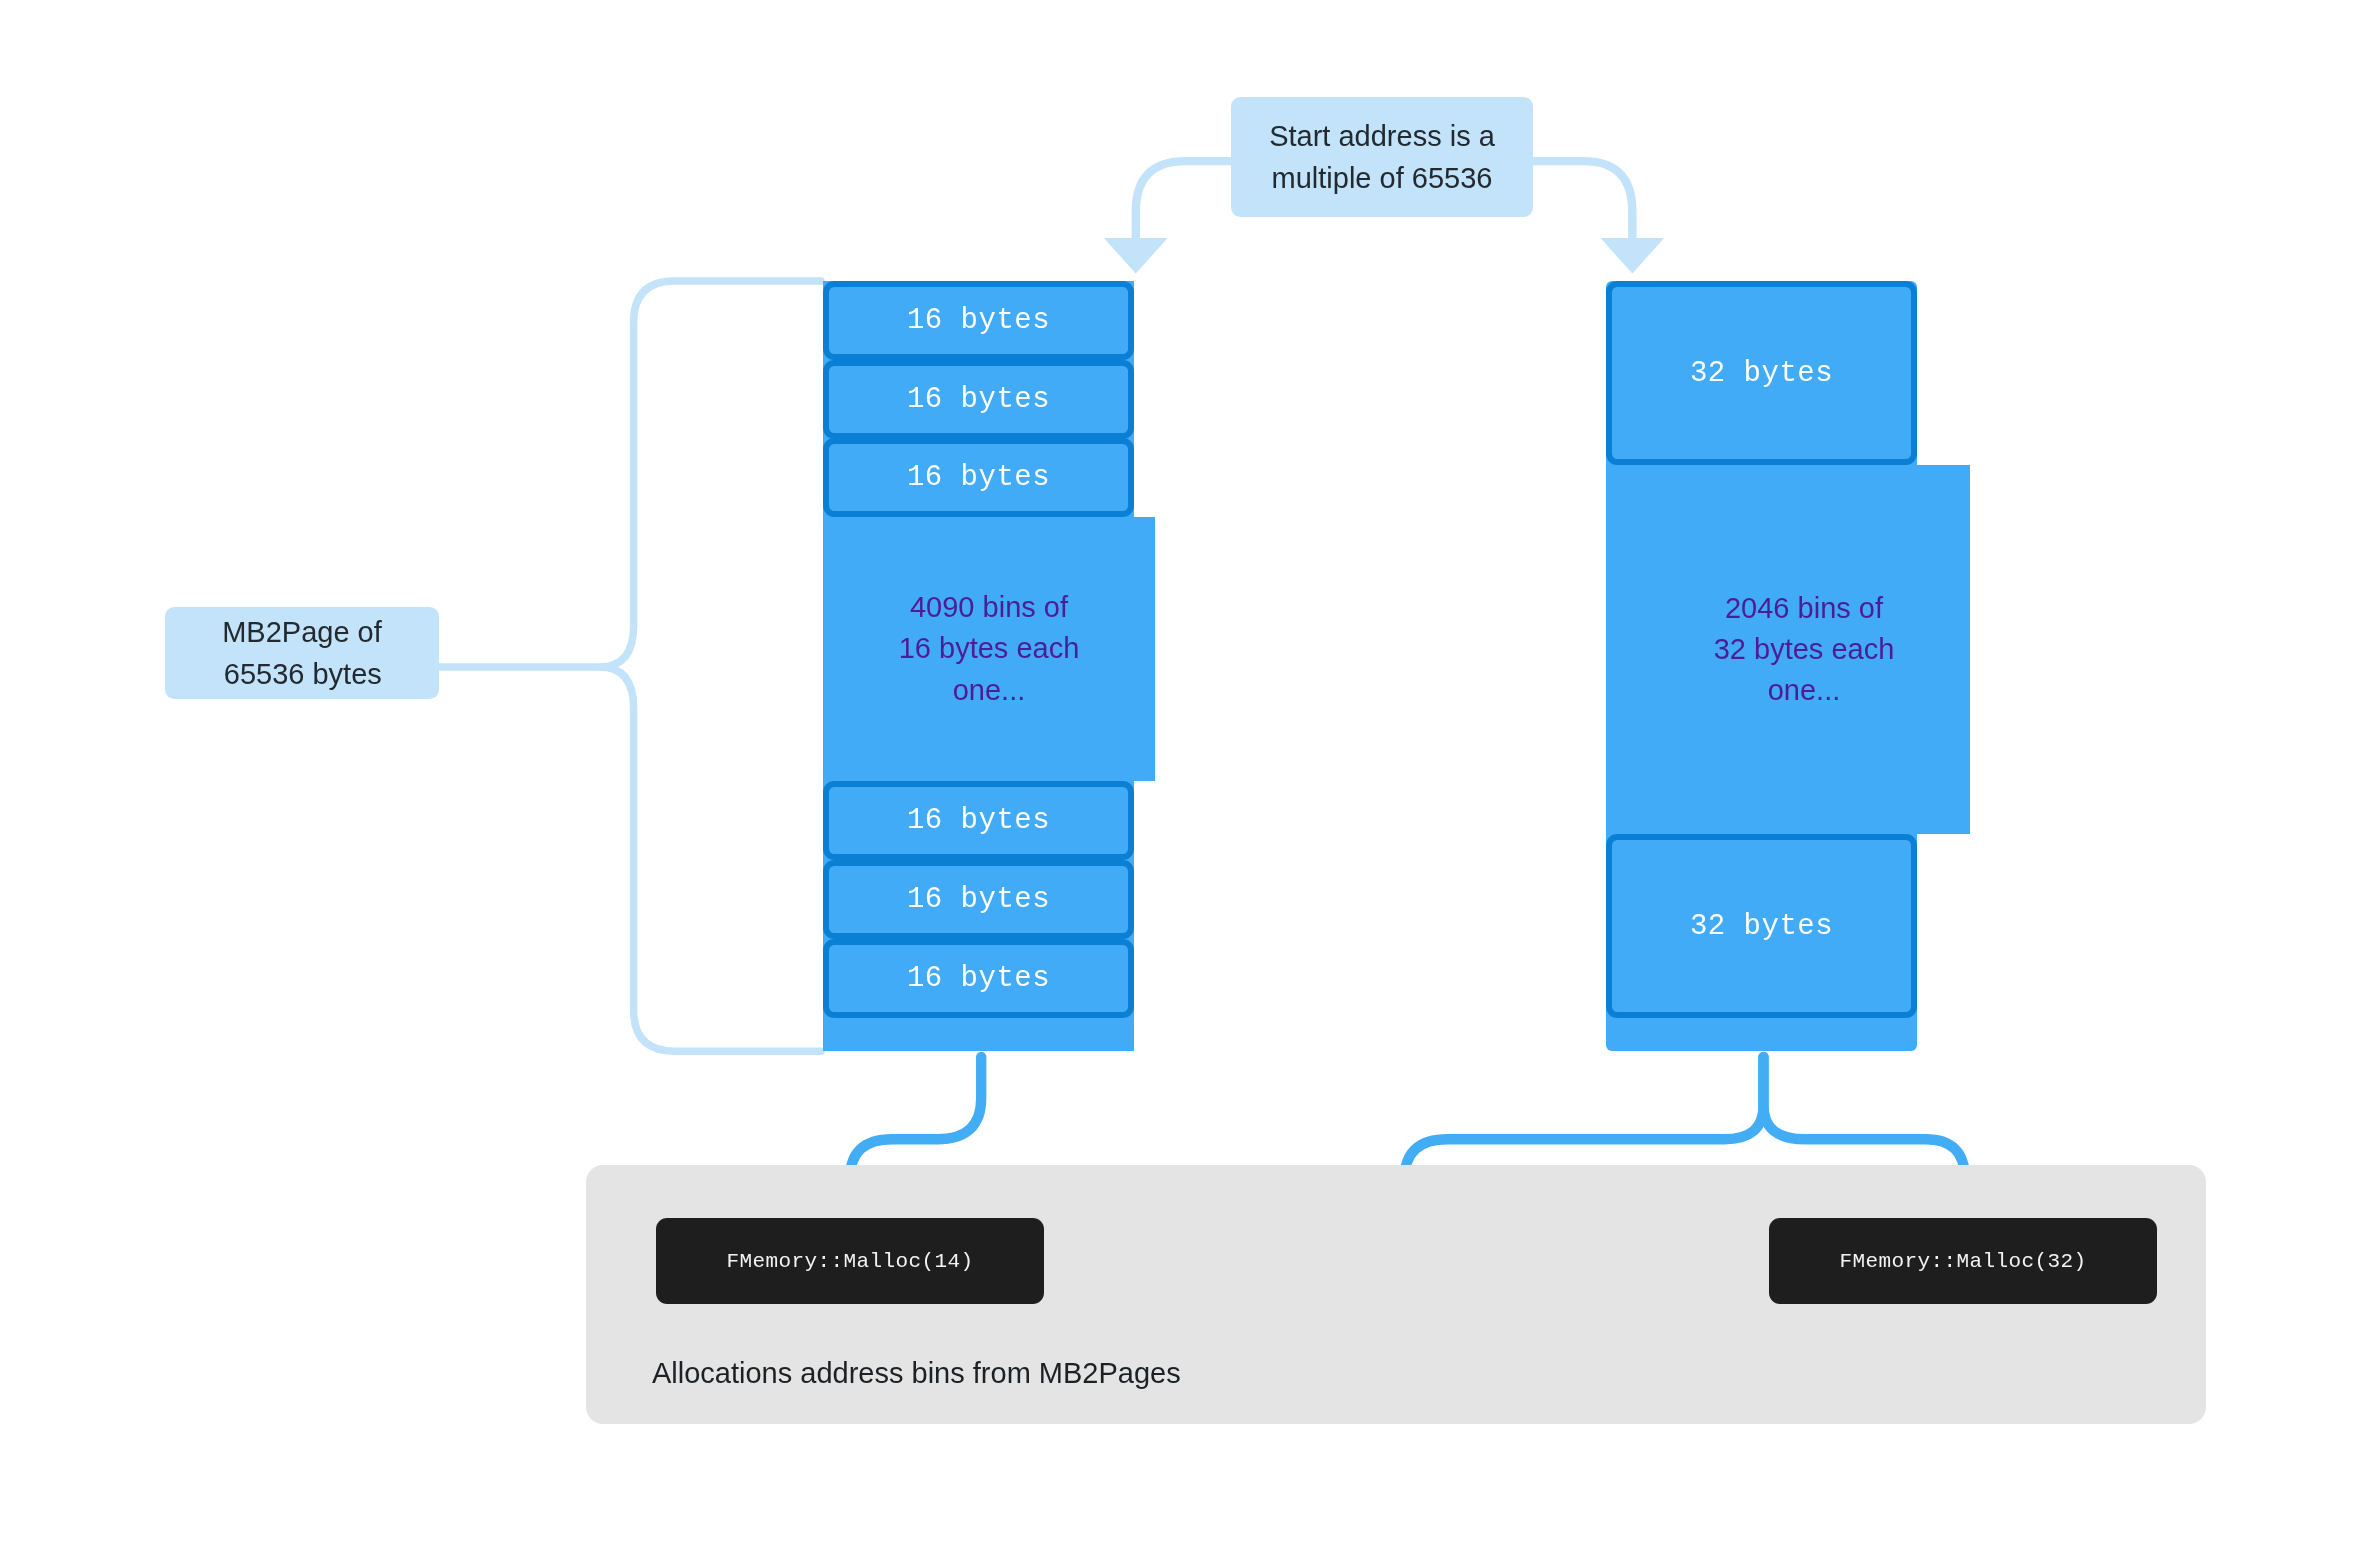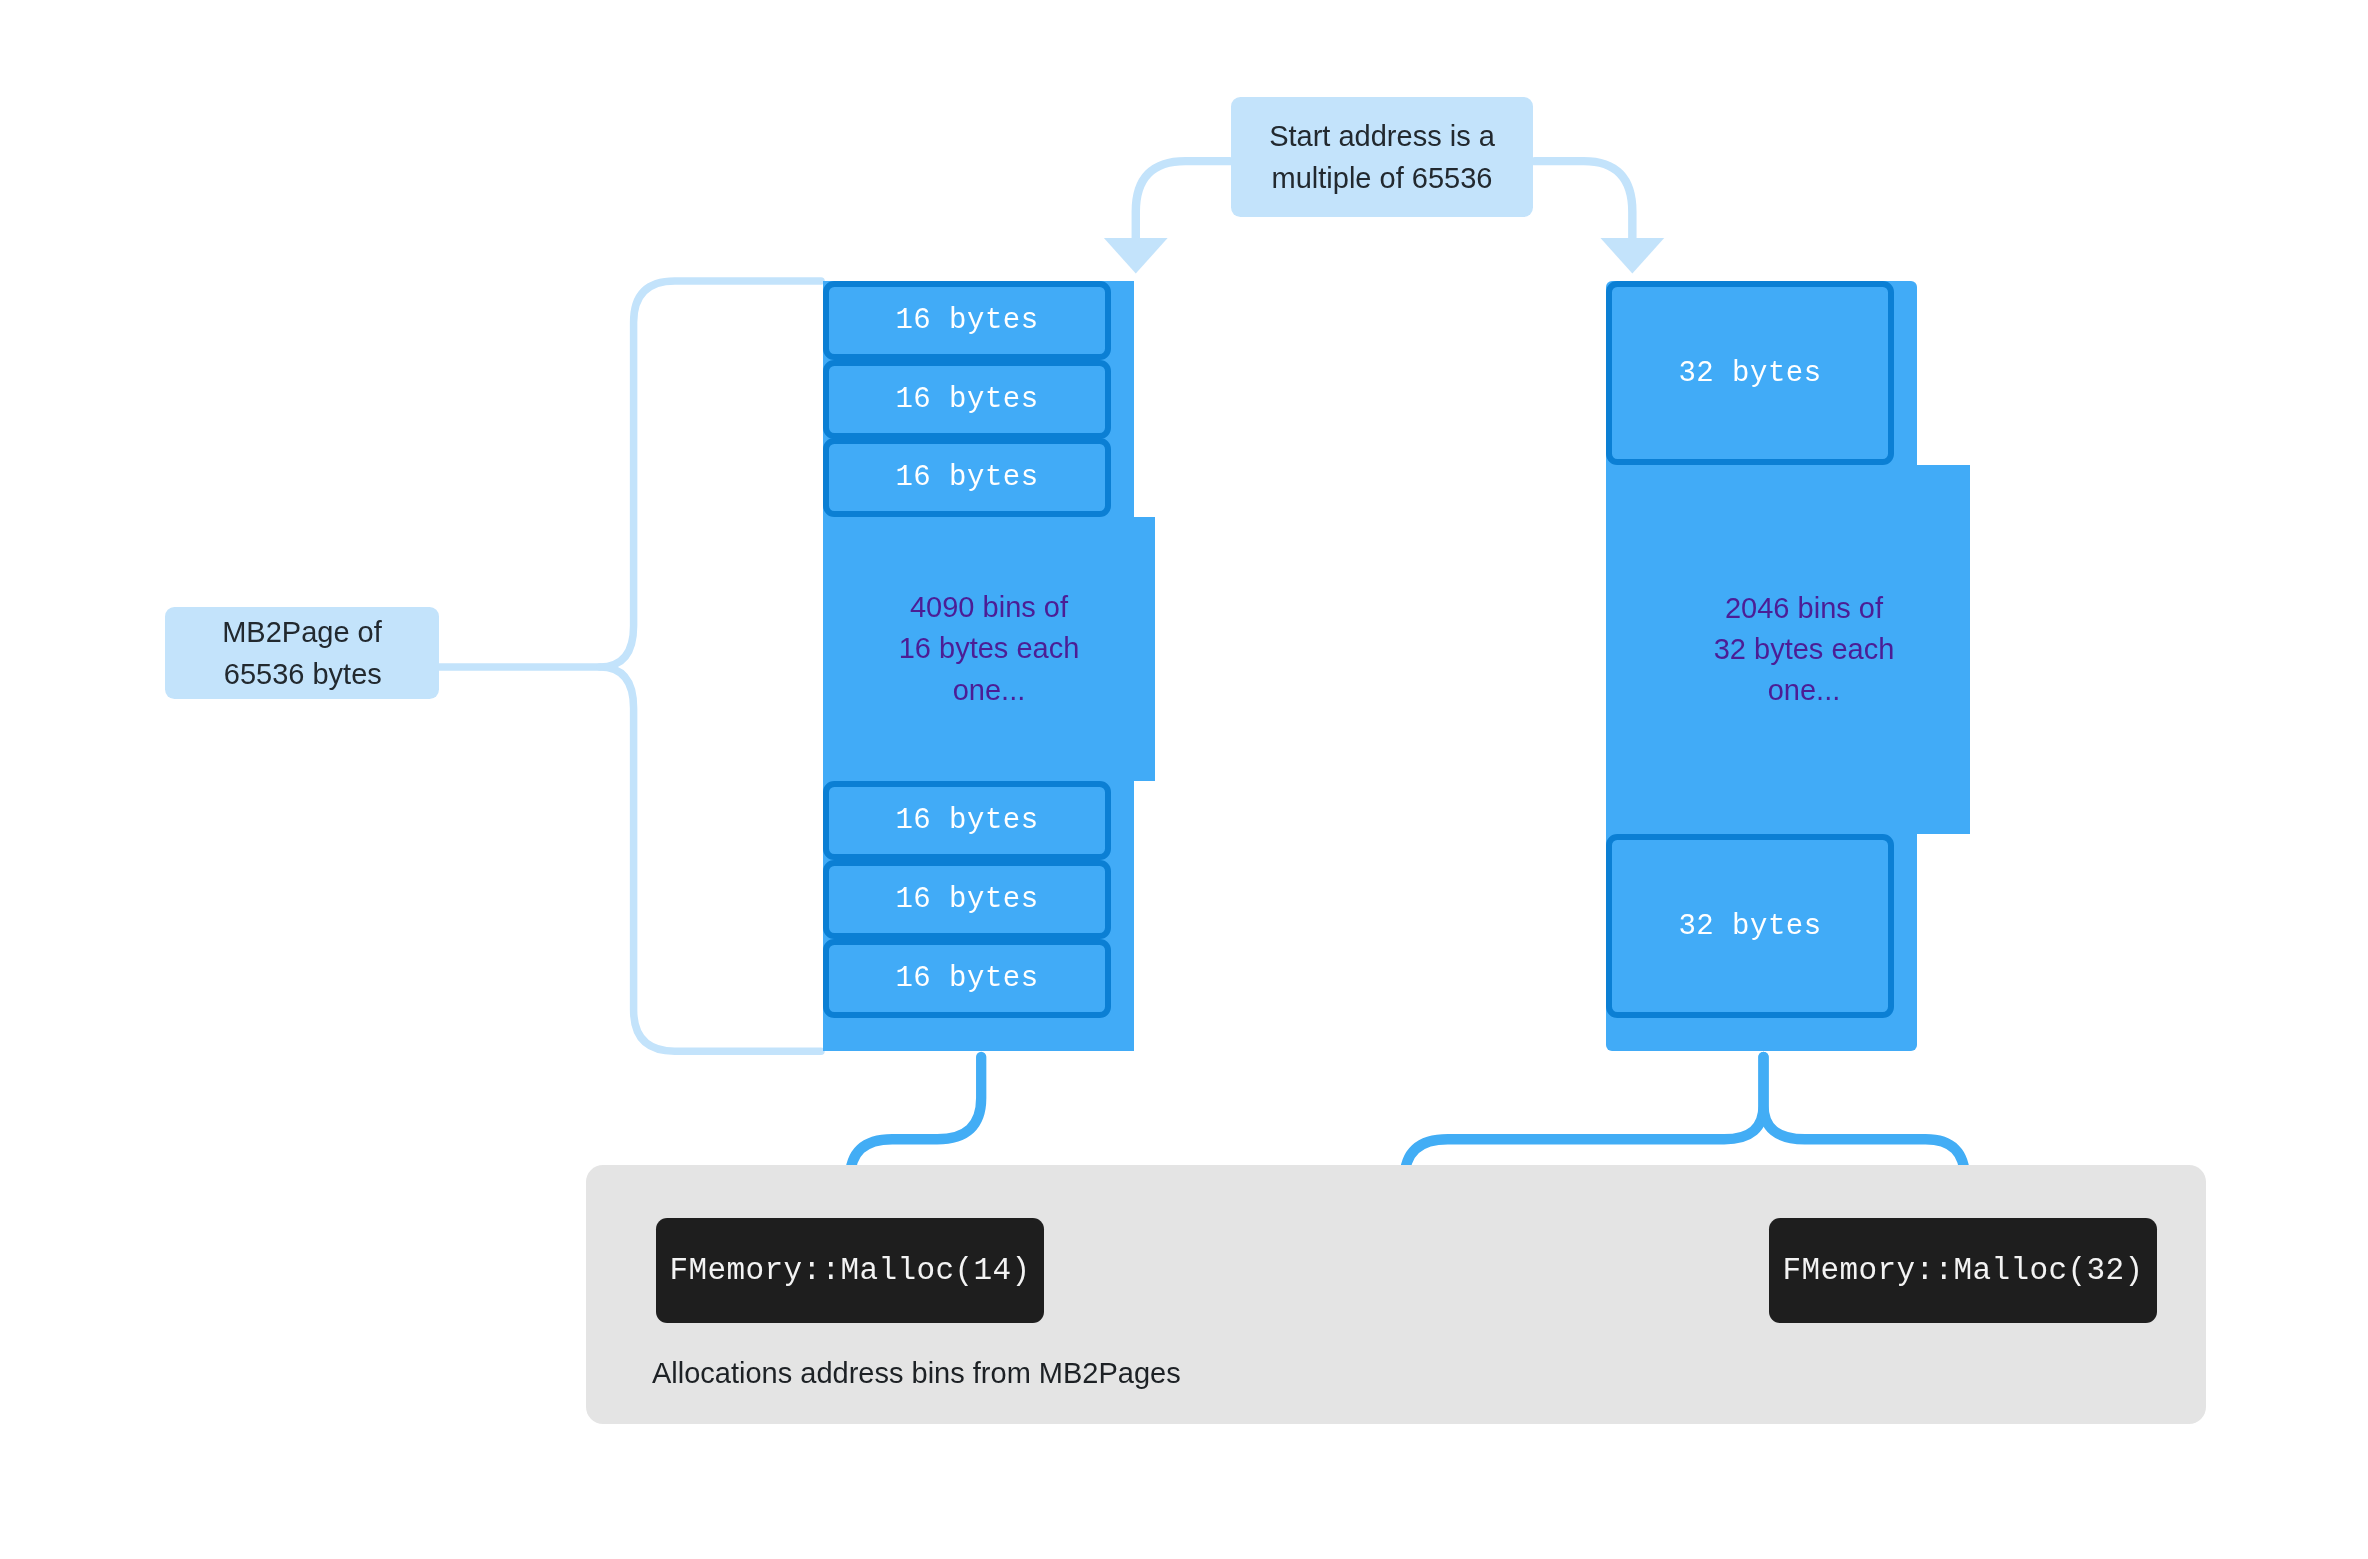--- a/index.html
+++ b/index.html
@@ -75,21 +75,21 @@
     top: 281px;
     width: 311px;
     height: 770px;
     border-radius: 6px;
   }
 
   
   .bin {
     position: absolute;
     left: 0;
-    width: 288px;
+    width: 311px;
     background: #41abf7;
     border: 6.6px solid #0b7fd4;
     border-radius: 11.2px;
     box-sizing: border-box;
     display: flex;
     align-items: center;
     justify-content: center;
     color: #ffffff;
     font-family: "Liberation Mono", monospace;
     font-size: 29px;
@@ -120,29 +120,29 @@
     top: 1165px;
     width: 1620px;
     height: 259px;
     background: #e4e4e4;
     border-radius: 17px;
     box-sizing: border-box;
   }
   .code-chip {
     position: absolute;
     top: 1218px;
-    height: 105px;
+    height: 86px;
     background: #1e1e1e;
     border-radius: 11.2px;
     display: flex;
     align-items: center;
     justify-content: center;
     color: #f3f3f3;
     font-family: "Liberation Mono", monospace;
-    font-size: 31px;
+    font-size: 21px;
     letter-spacing: 0.4px;
     box-sizing: border-box;
     padding: 0 24px;
   }
   #chip-0 { left: 656px;  width: 388px; }
   #chip-1 { left: 1210px; width: 388px; }
   #chip-2 { left: 1769px; width: 388px; }
 
   #panel-caption {
     position: absolute;

